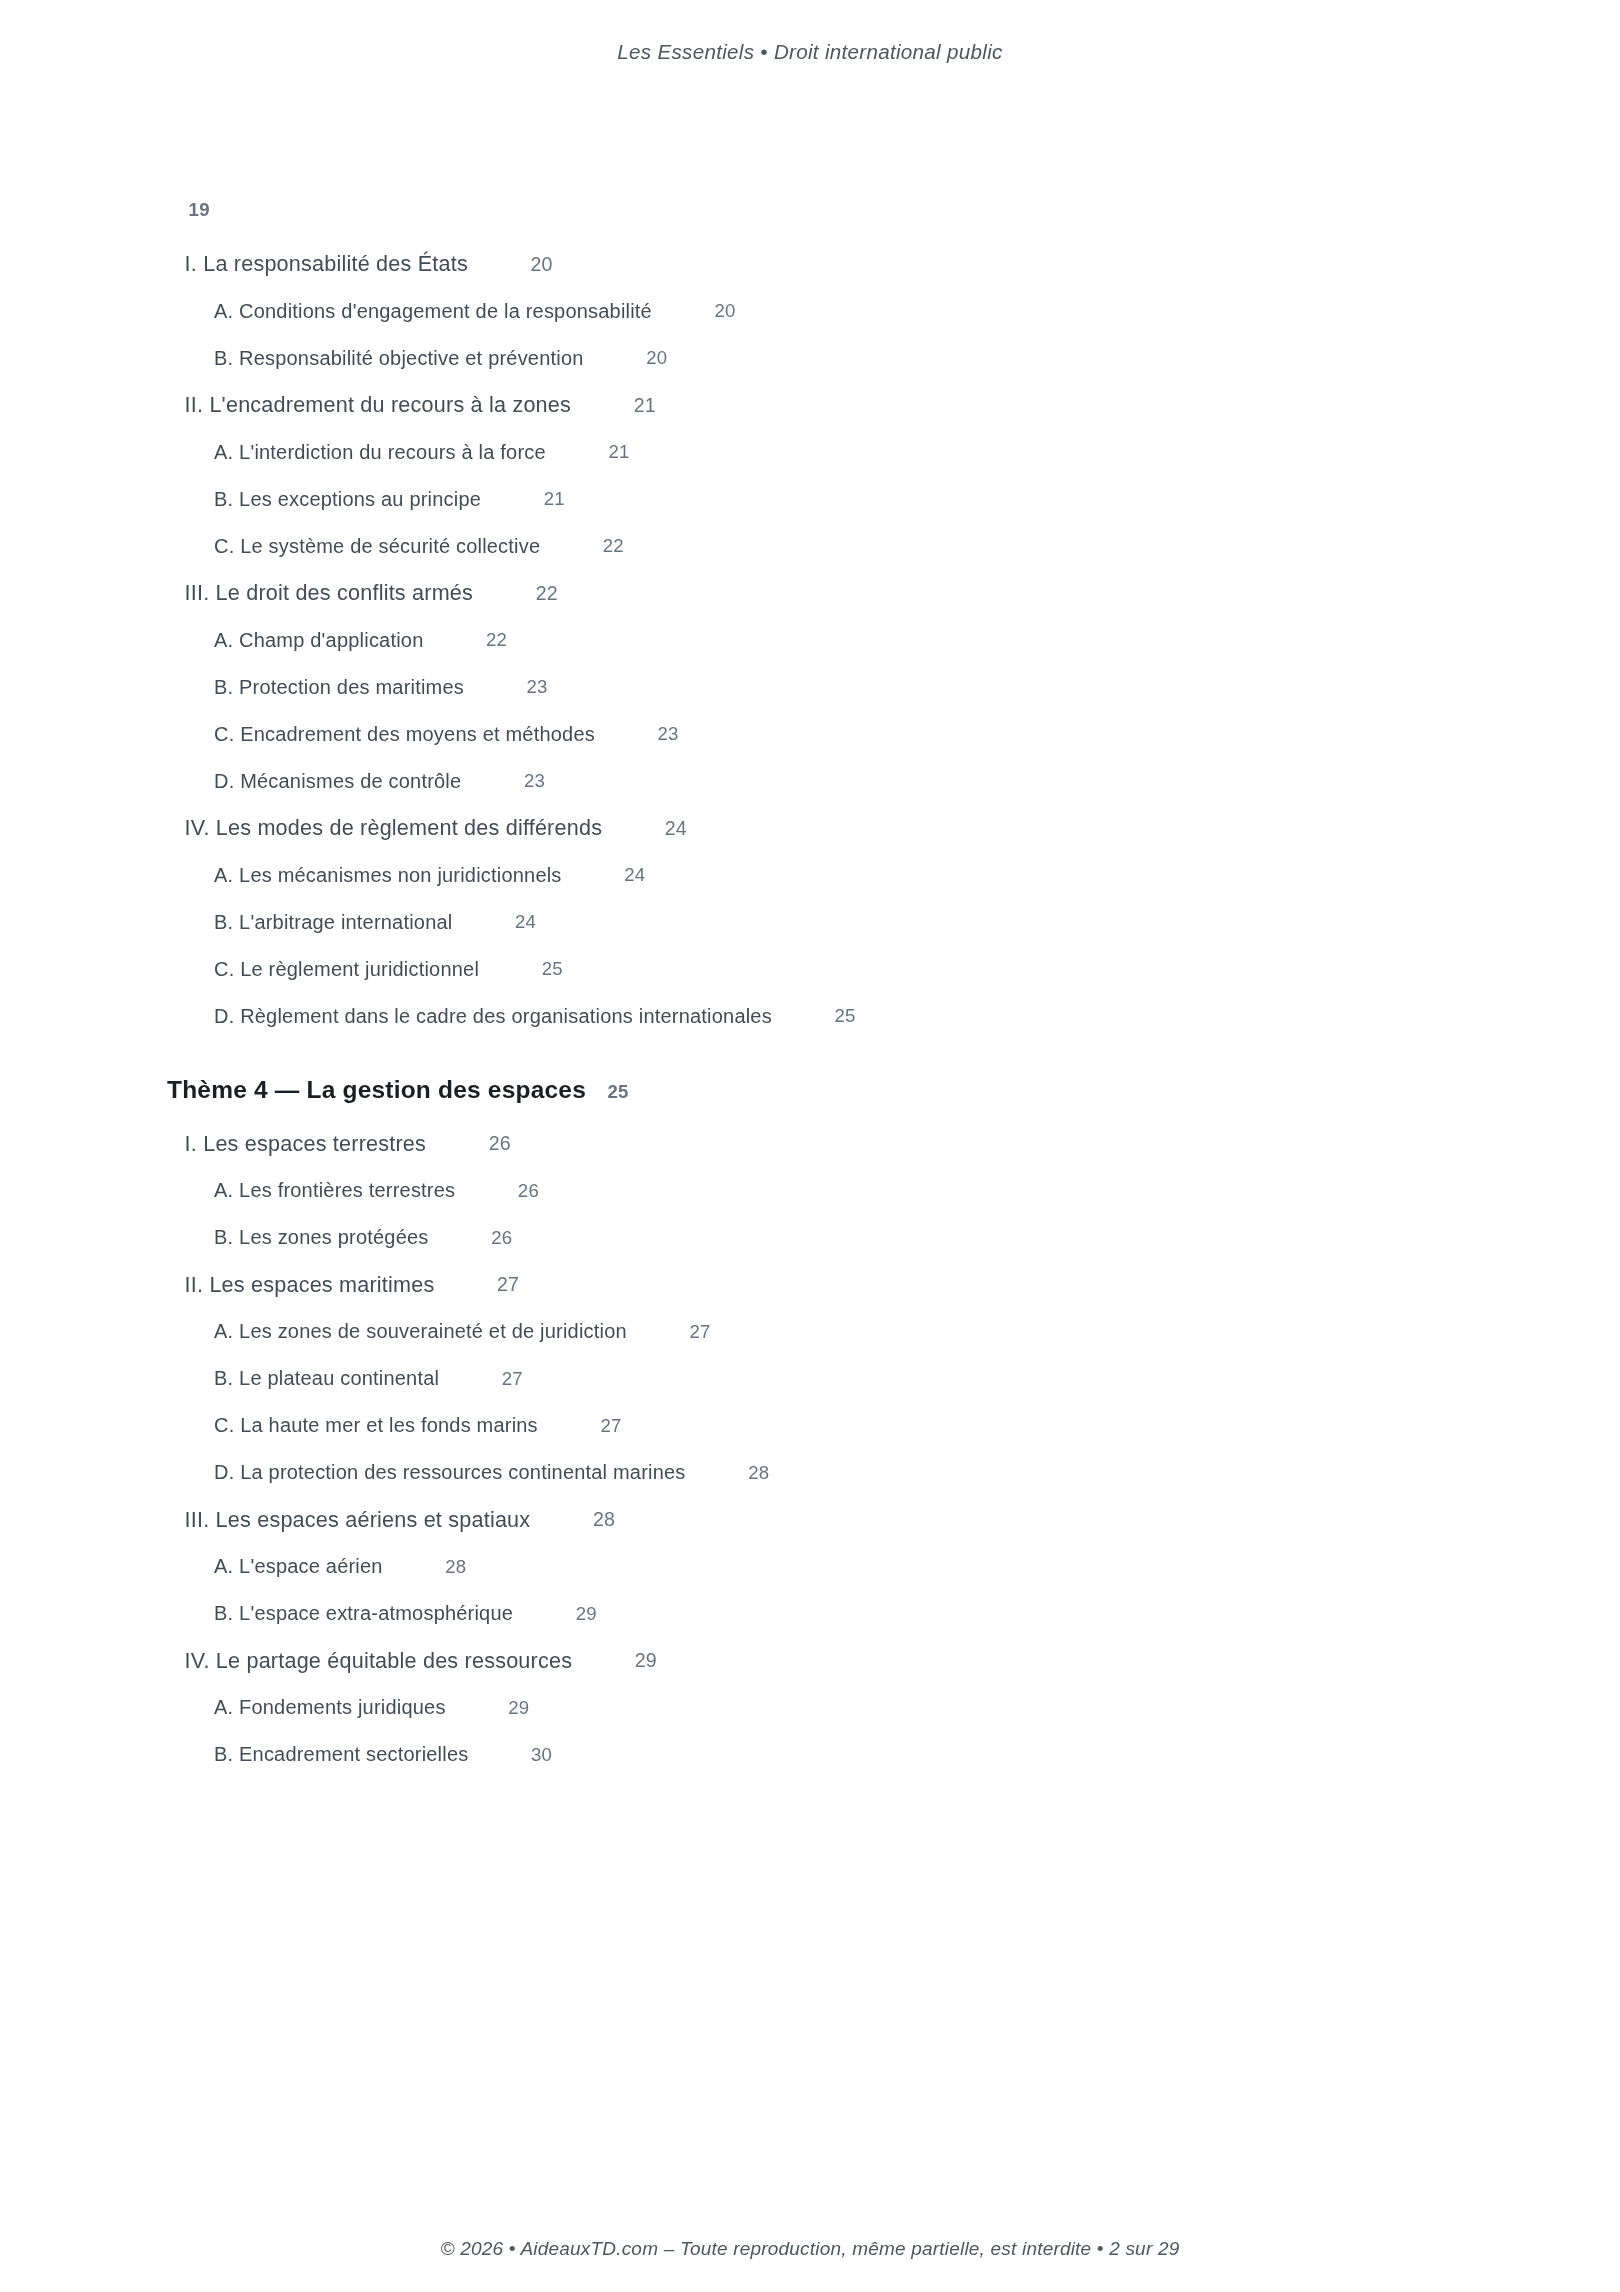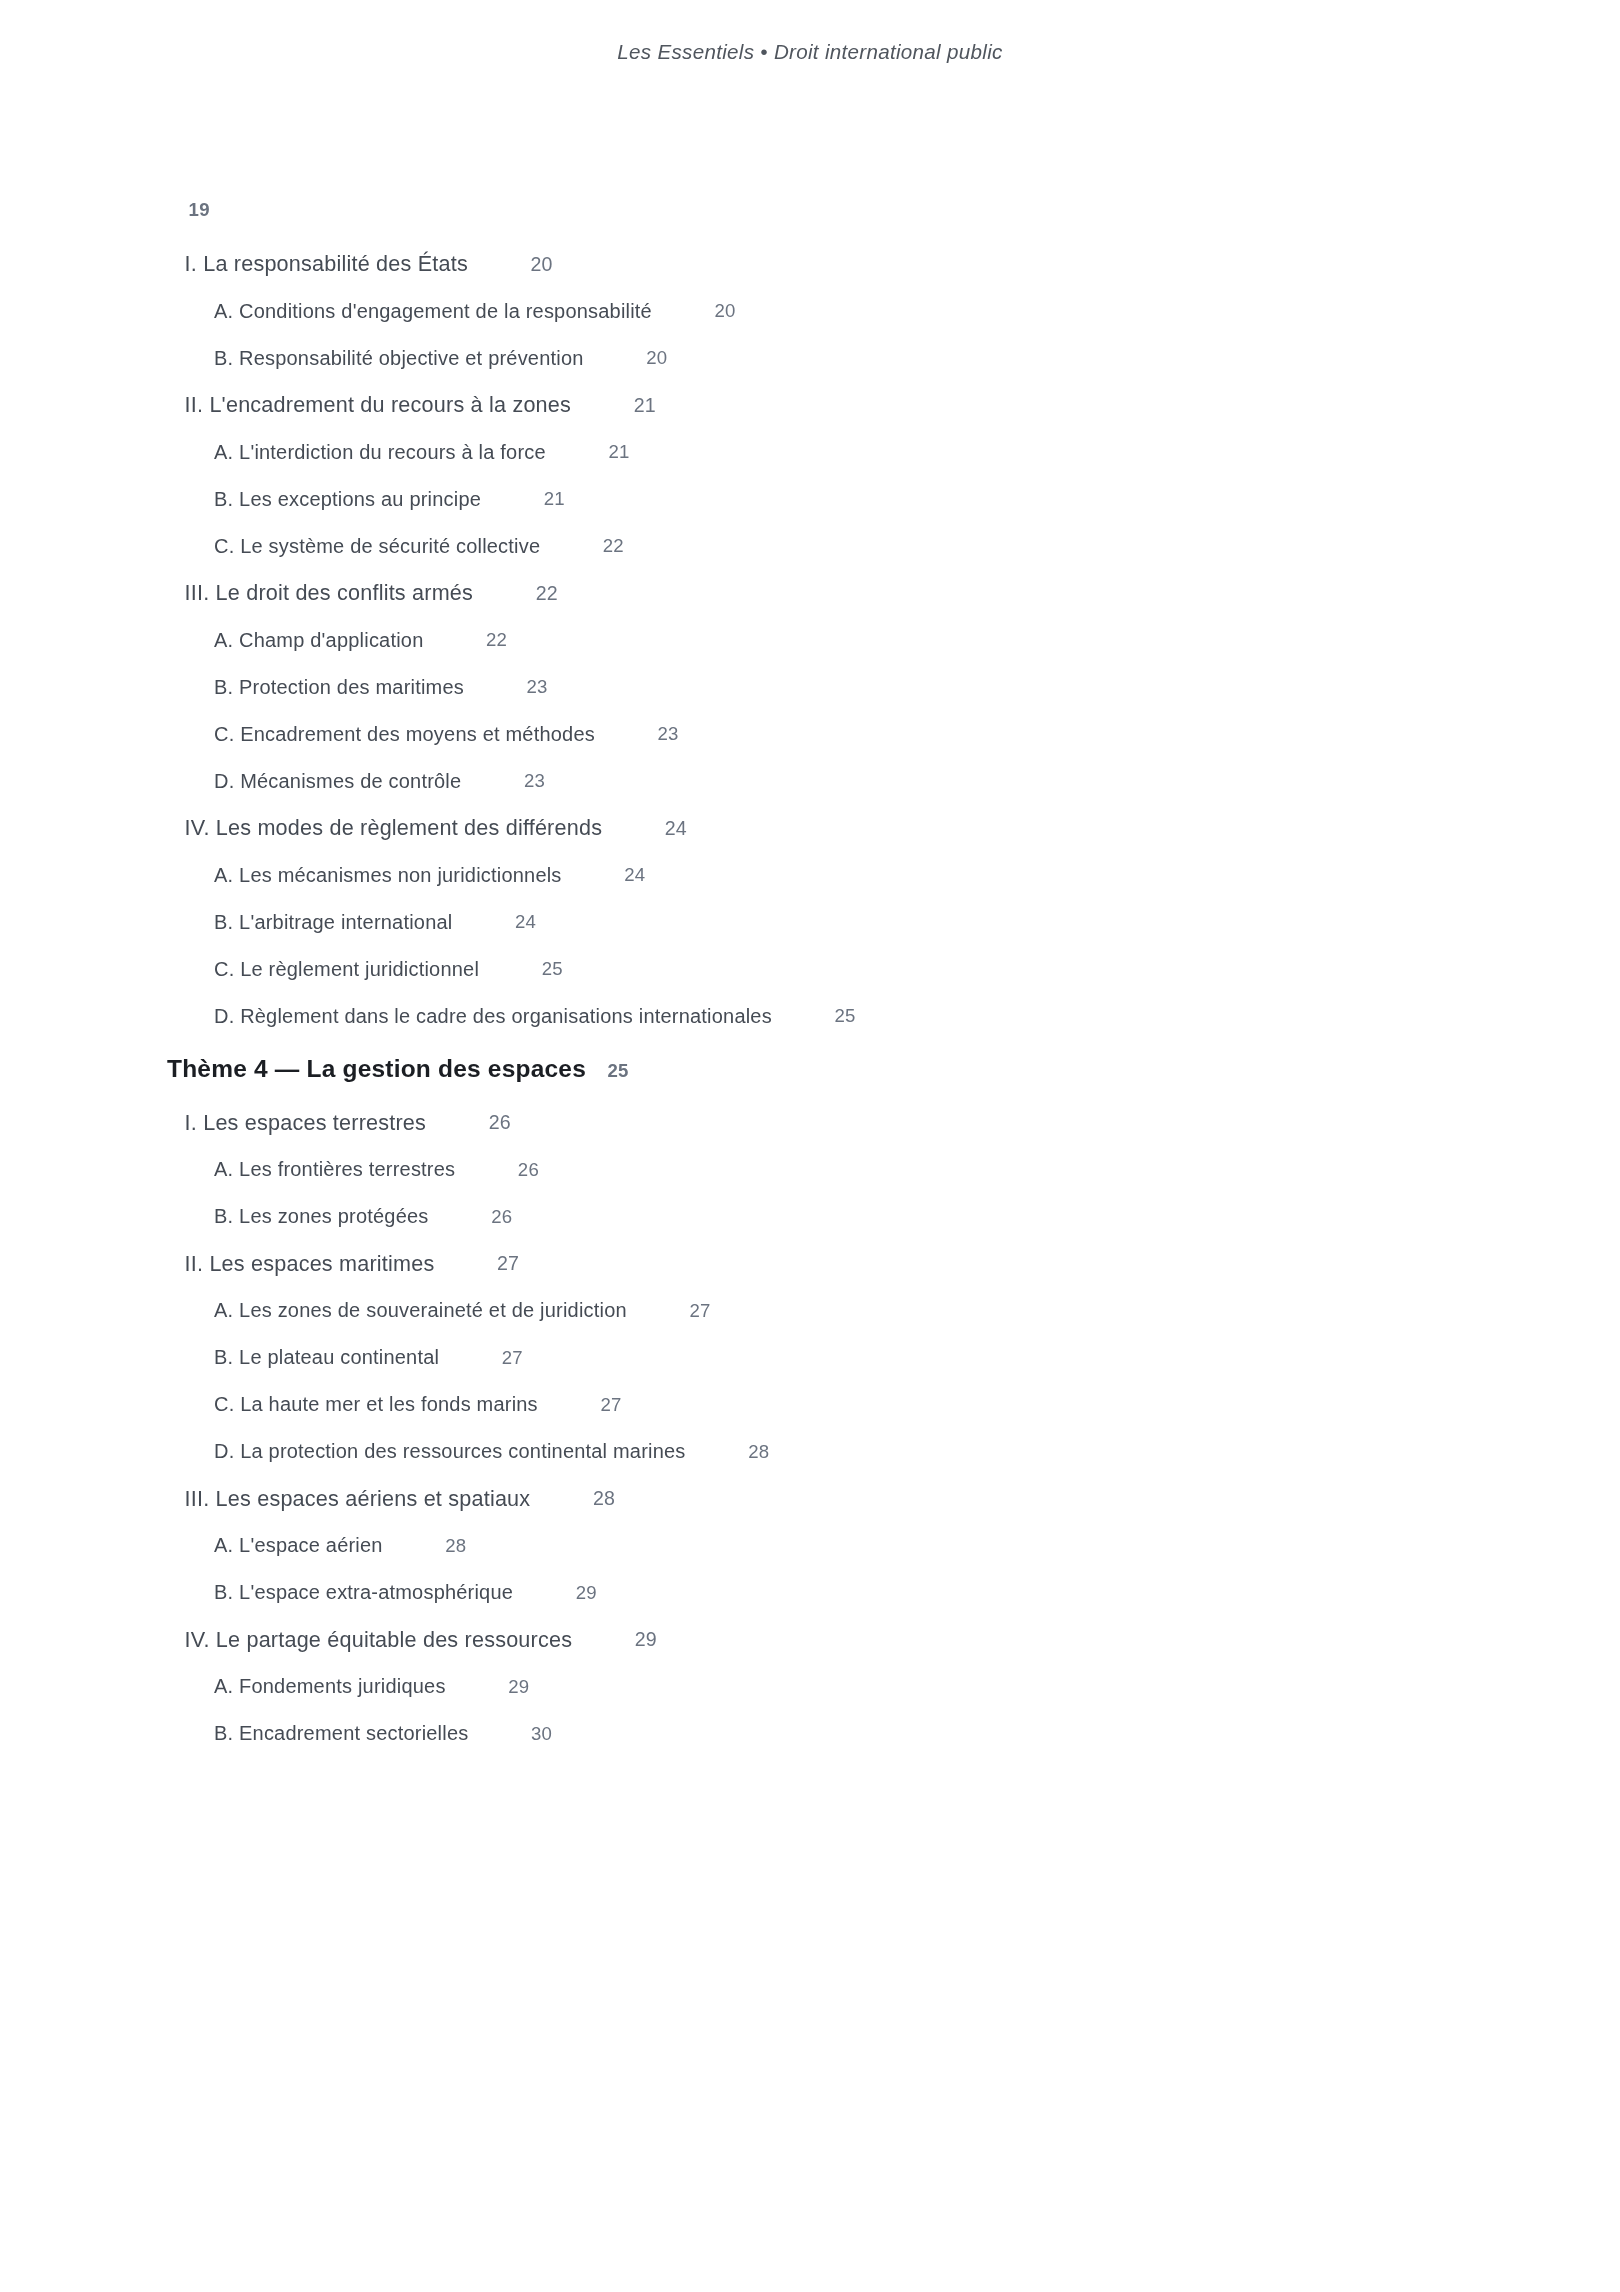--- a/index.html
+++ b/index.html
@@ -33,21 +33,21 @@
     font-size: 20.6px;
     letter-spacing: 0.3px;
     color: var(--hf-color);
   }
   .toc {
     position: absolute;
     left: 167px;
     top: 192px;
     right: 118px;
   }
-  .toc-section + .toc-section { margin-top: 11px; text-align: right; }
+  .toc-section + .toc-section { margin-top: 32px; text-align: right; }
   .section-heading {
     display: flex;
     align-items: baseline;
     height: 35px;
     line-height: 35px;
     font-weight: bold;
     font-size: 24.5px;
     letter-spacing: 0.2px;
     color: var(--heading-color);
     white-space: nowrap;
@@ -234,15 +234,18 @@
     <span class="item-page">29</span>
   </div>
           <div class="toc-item level-2">
     <span class="item-text">B. Encadrement sectorielles</span>
     <span class="item-page">30</span>
   </div>
         </div>
   </section>
     </main>
 
+  <footer class="doc-footer">
+    <span class="footer-text">© 2026 • AideauxTD.com – Toute reproduction, même partielle, est interdite • 2 sur 29</span>
+  </footer>
 
 </div>
 
 
 </body></html>

